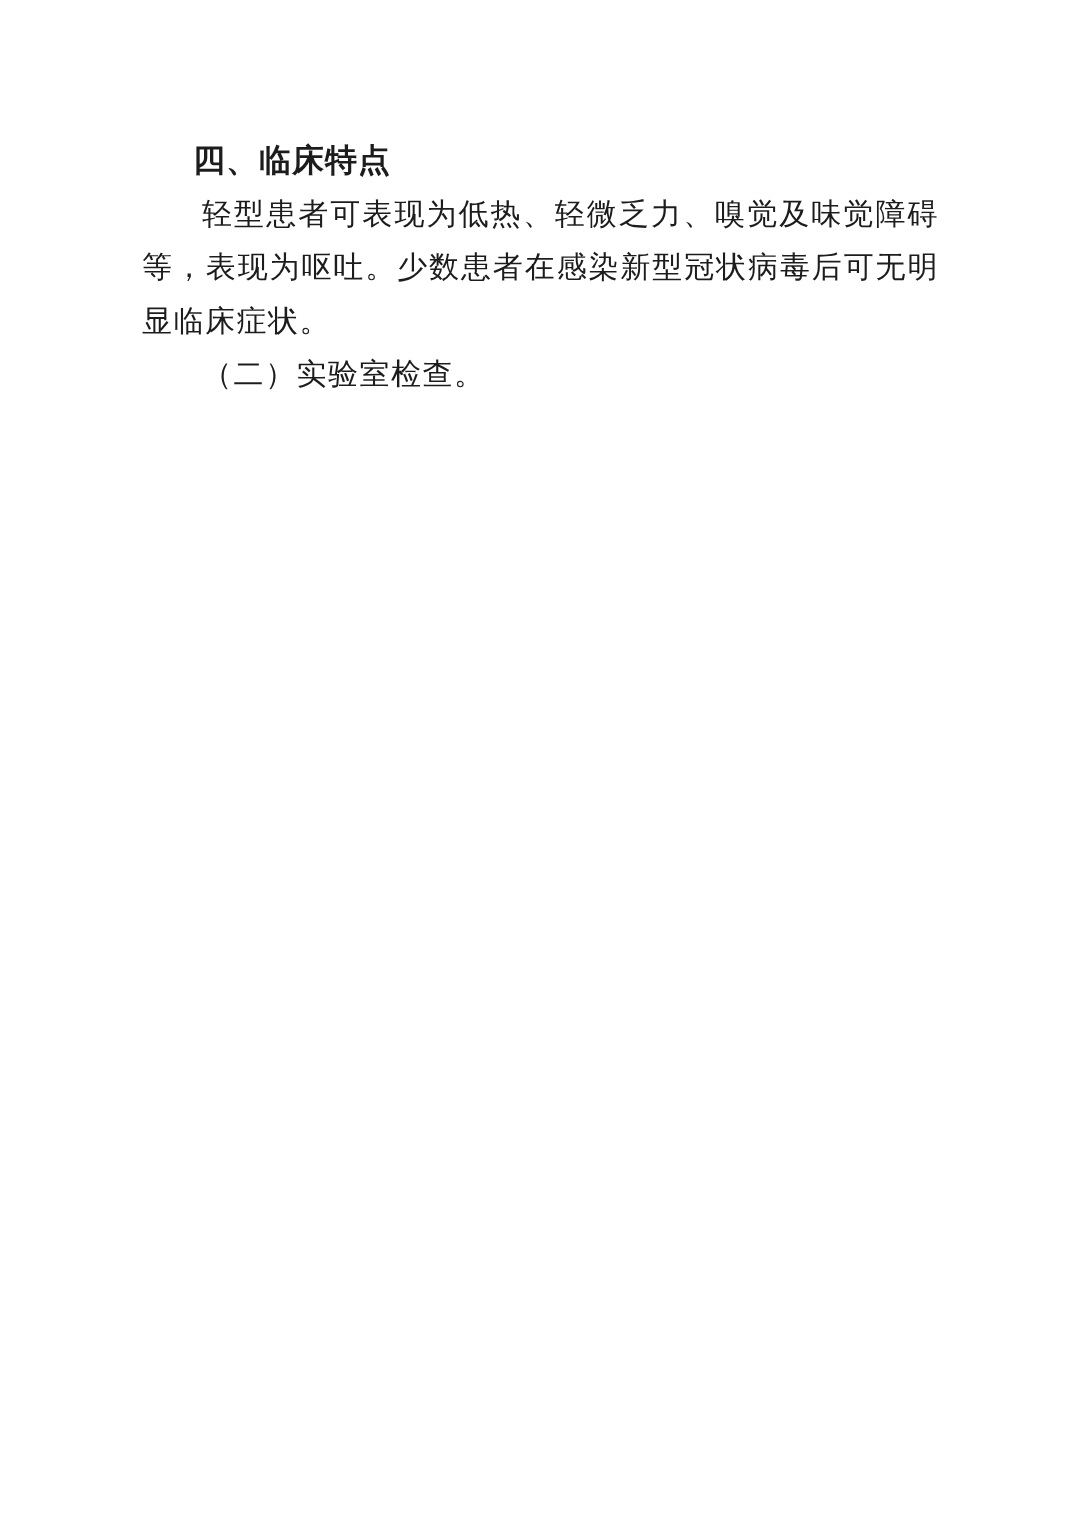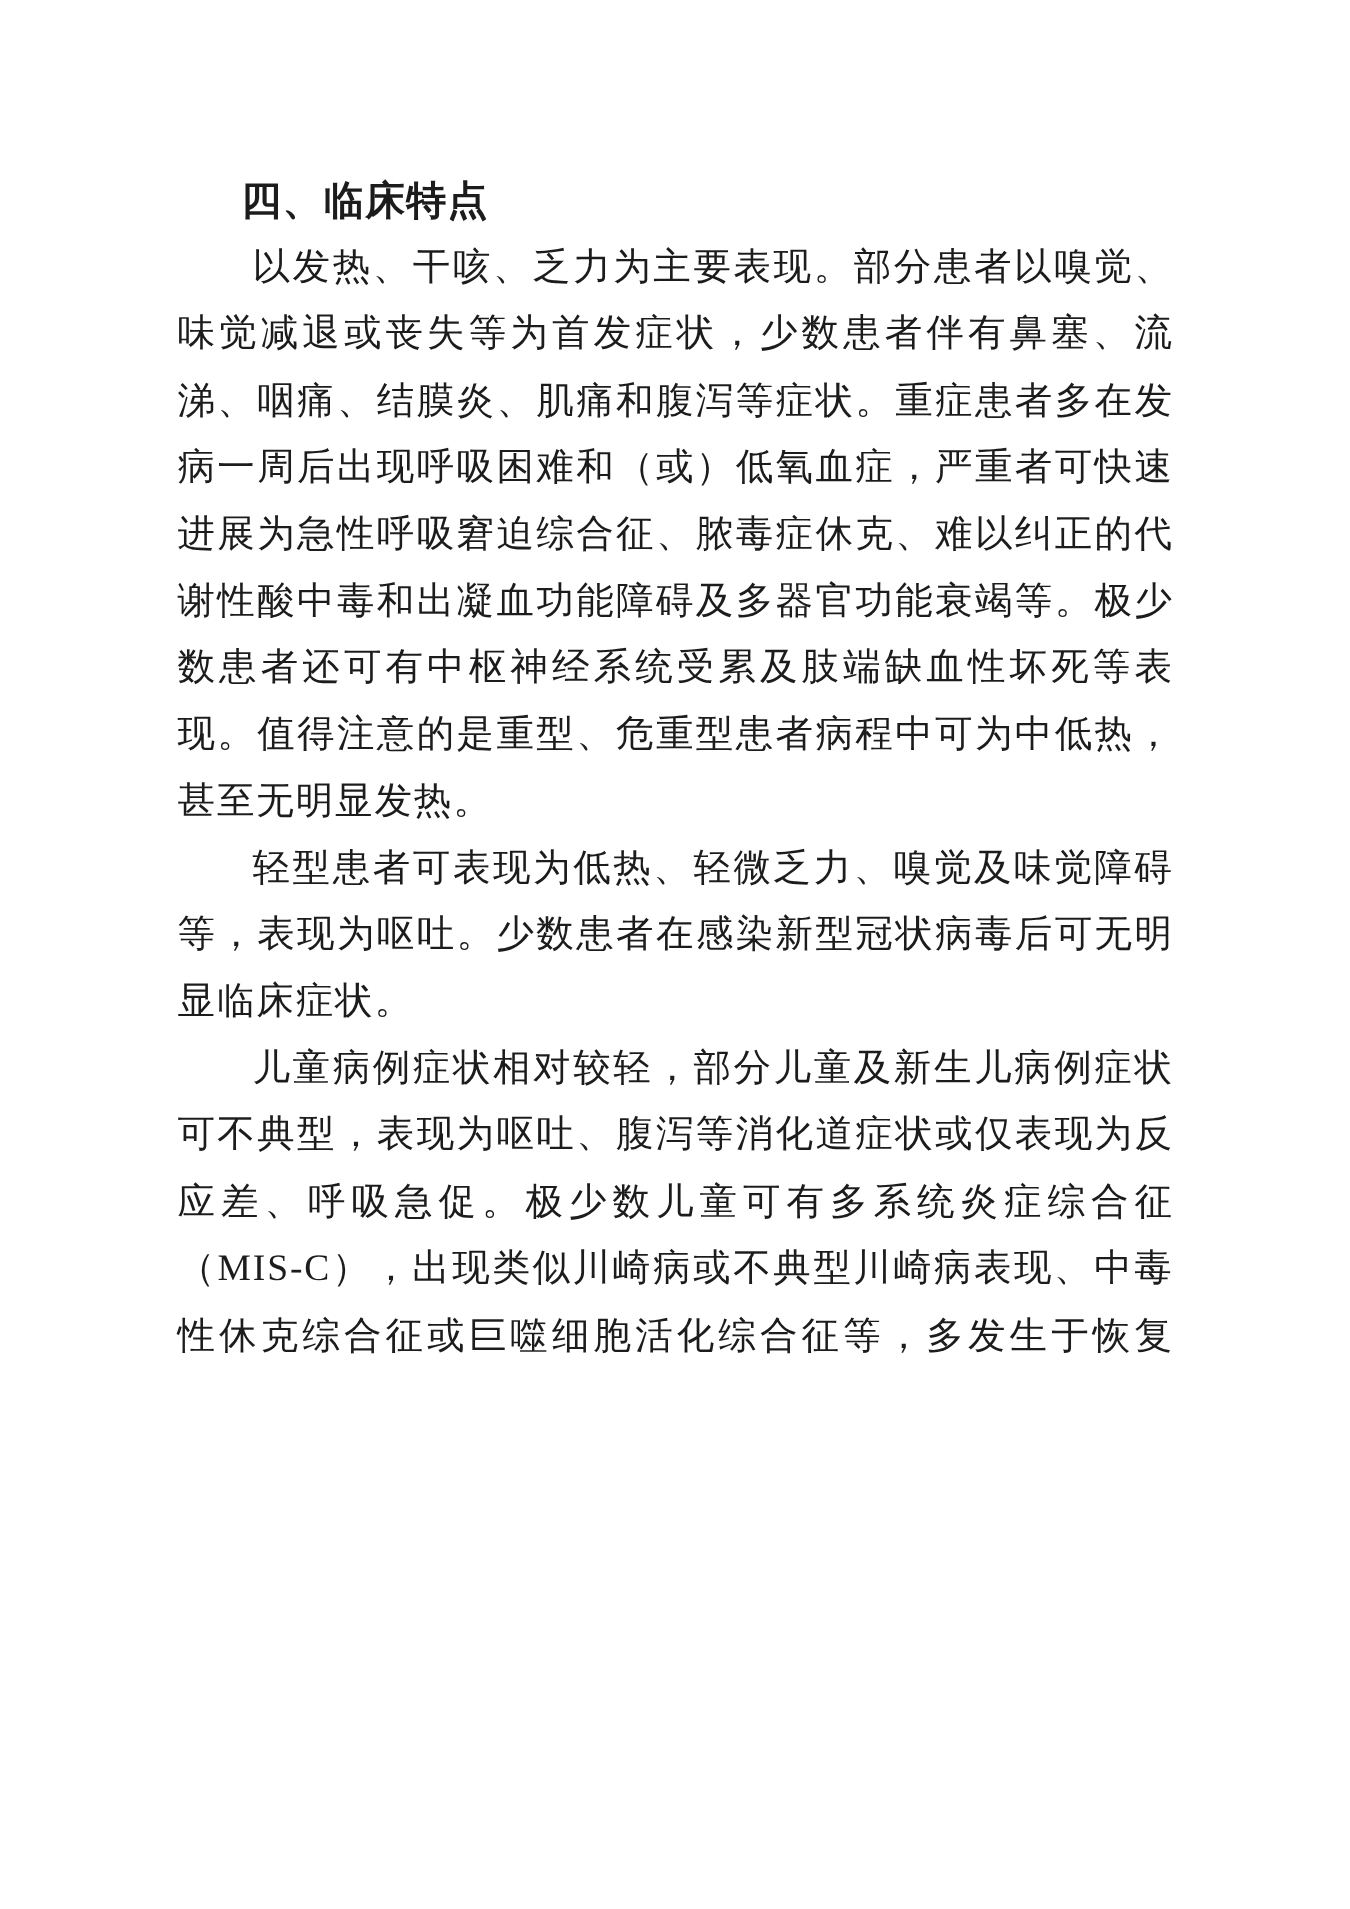--- a/index.html
+++ b/index.html
@@ -49,19 +49,17 @@
     font-size: 21px;
     color: #1c1c1c;
   }
 </style>
 </head>
 <body>
 
 <div class="page">
   <div class="content">
     <h1 class="section-heading">四、临床特点</h1>
-    <p class="para">以发热、干咳、乏力为主要表现。部分患者以嗅觉、味觉减退或丧失等为首发症状，少数患者伴有鼻塞、流涕、咽痛、结膜炎、肌痛和腹泻等症状。重症患者多在发病一周后出现呼吸困难和（或）低氧血症，严重者可快速进展为急性呼吸窘迫综合征、脓毒症休克、难以纠正的代谢性酸中毒和出凝血功能障碍及多器官功能衰竭等。极少数患者还可有中枢神经系统受累及肢端缺血性坏死等表现。值得注意的是重型、危重型患者病程中可为中低热，甚至无明显发热。</p>
     <p class="para">轻型患者可表现为低热、轻微乏力、嗅觉及味觉障碍等，表现为呕吐。少数患者在感染新型冠状病毒后可无明显临床症状。</p>
-    <p class="para">儿童病例症状相对较轻，部分儿童及新生儿病例症状可不典型，表现为呕吐、腹泻等消化道症状或仅表现为反应差、呼吸急促。极少数儿童可有多系统炎症综合征（MIS-C），出现类似川崎病或不典型川崎病表现、中毒性休克综合征或巨噬细胞活化综合征等，多发生于恢复期。主要表现为发热伴皮疹、非化脓性结膜炎、黏膜炎症、低血压或休克、凝血障碍、急性消化道症状等。一旦发生，病情可在短期内急剧恶化。</p>
     <p class="para">（二）实验室检查。</p>
   </div>
   <div class="page-footer">5</div>
 </div>
 
 </body></html>

